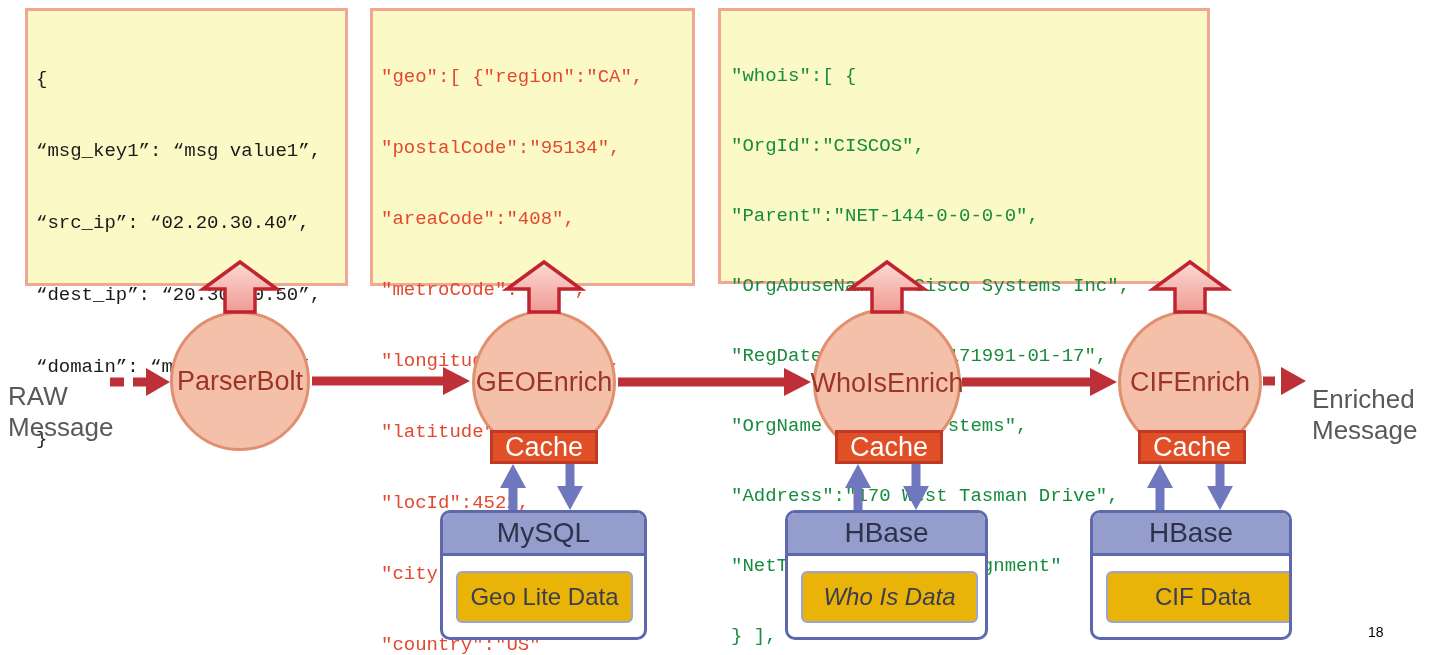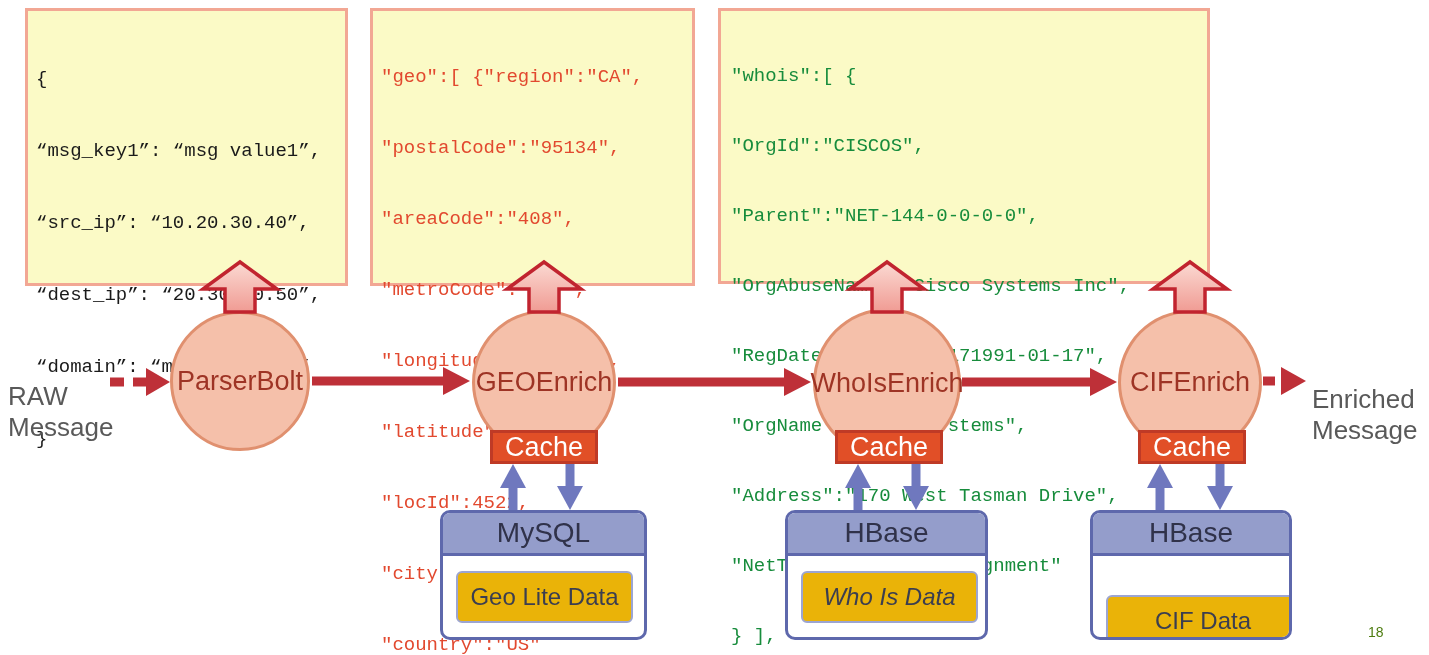--- a/index.html
+++ b/index.html
@@ -55,43 +55,43 @@
   .db-inner{
     position:absolute;left:13px;top:58px;height:52px;background:#eab308;
     border:2px solid #9CA5D2;border-radius:6px;box-sizing:border-box;display:flex;
     align-items:center;justify-content:center;color:#3B3E50;font-size:24px;
   }
   #db-mysql{left:440px;width:207px;}
   #db-mysql .db-inner{width:177px;}
   #db-hbase-whois{left:785px;width:203px;}
   #db-hbase-whois .db-inner{width:177px;font-style:italic;}
   #db-hbase-cif{left:1090px;width:202px;}
-  #db-hbase-cif .db-inner{width:194px;margin-top:24px;}
+  #db-hbase-cif .db-inner{width:194px;}
   
   .endpoint{
     position:absolute;color:#595959;font-size:26px;line-height:31px;z-index:2;margin-top:32px;
   }
   #label-raw{left:8px;top:349px;}
   #label-enriched{left:1312px;top:352px;}
   .pagenum{
-    position:absolute;left:1368px;top:624px;color:#4d7c0f;font-size:14px;z-index:2;
+    position:absolute;left:1368px;top:624px;color:#000000;font-size:14px;z-index:2;
   }
   
   svg.overlay{position:absolute;left:0;top:0;z-index:5;pointer-events:none;}
 </style>
 </head>
 <body>
 
 <div class="canvas">
 
   <div class="json-box" id="box-raw">
     <div class="code">
       <div>{</div>
       <div>“msg_key1”: “msg value1”,</div>
-      <div>“src_ip”: “10.20.30.40”,</div>
+      <div>“src_ip”: “02.20.30.40”,</div>
       <div>“dest_ip”: “20.30.40.50”,</div>
       <div>“domain”: “mydomain.com”</div>
       <div>}</div>
     </div>
   </div>
 
   <div class="json-box" id="box-geo">
     <div class="code">
       <div>"geo":[ {"region":"CA",</div>
       <div>"postalCode":"95134",</div>

